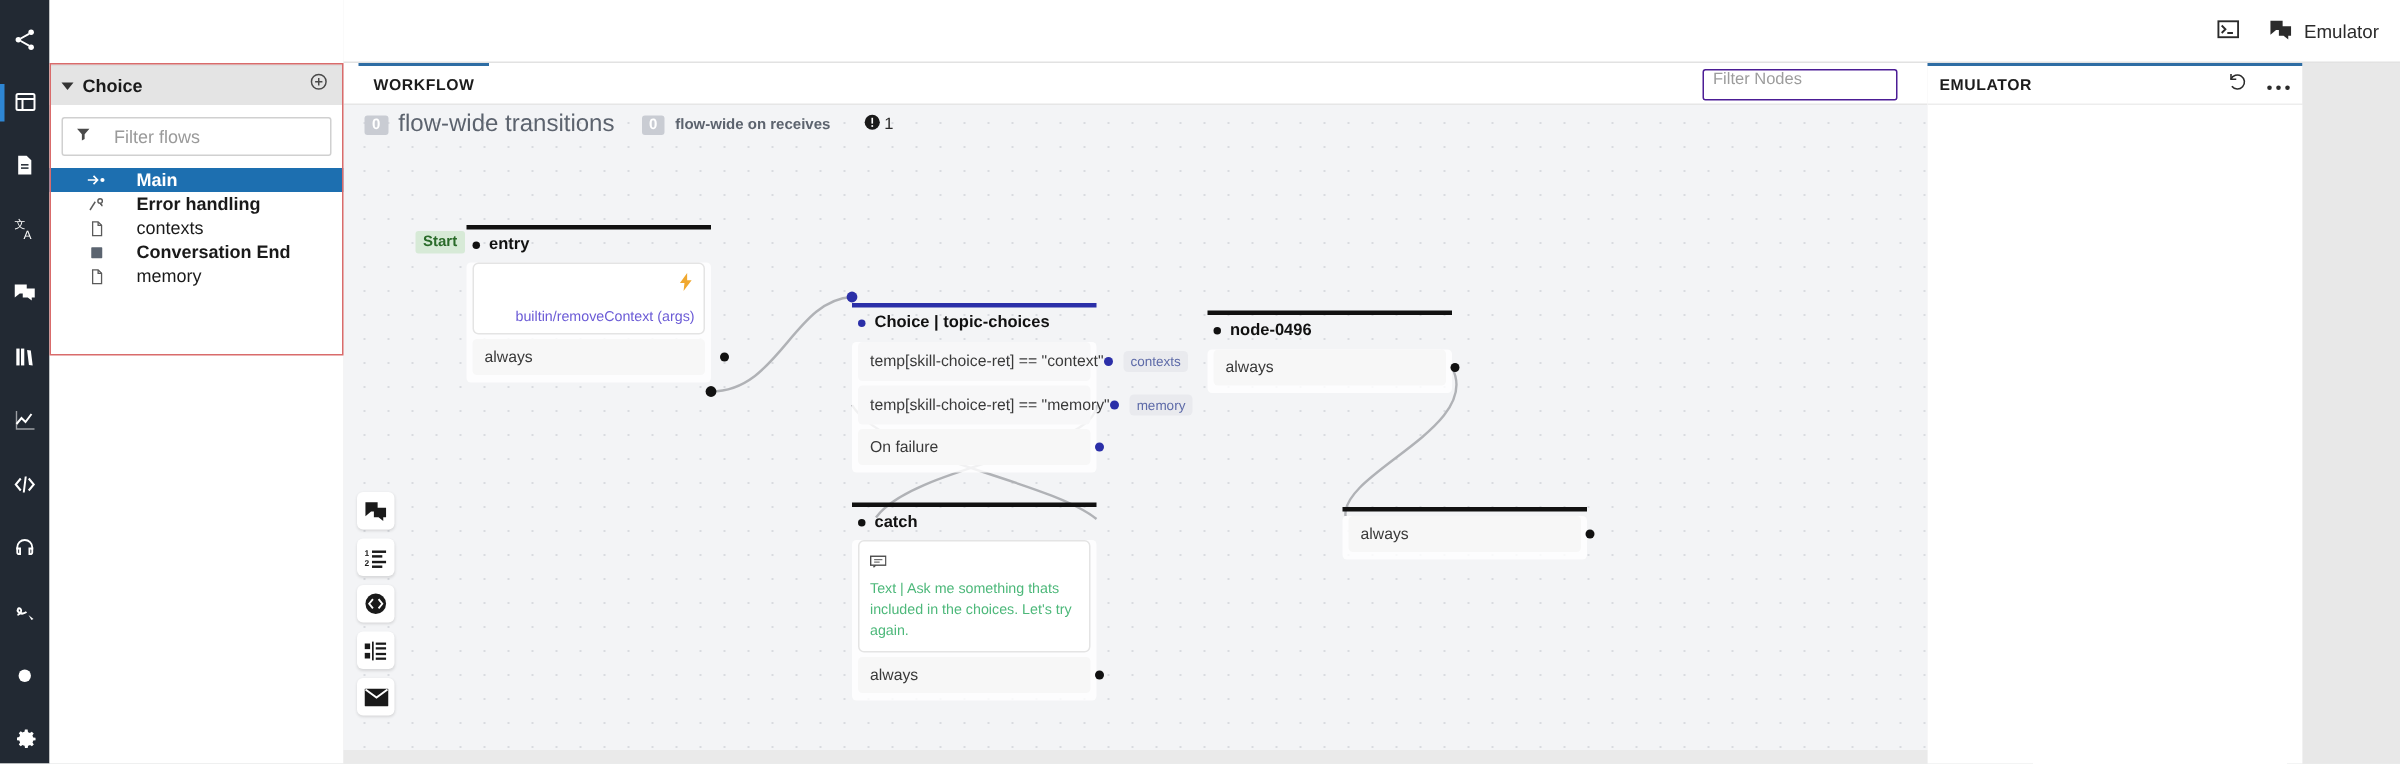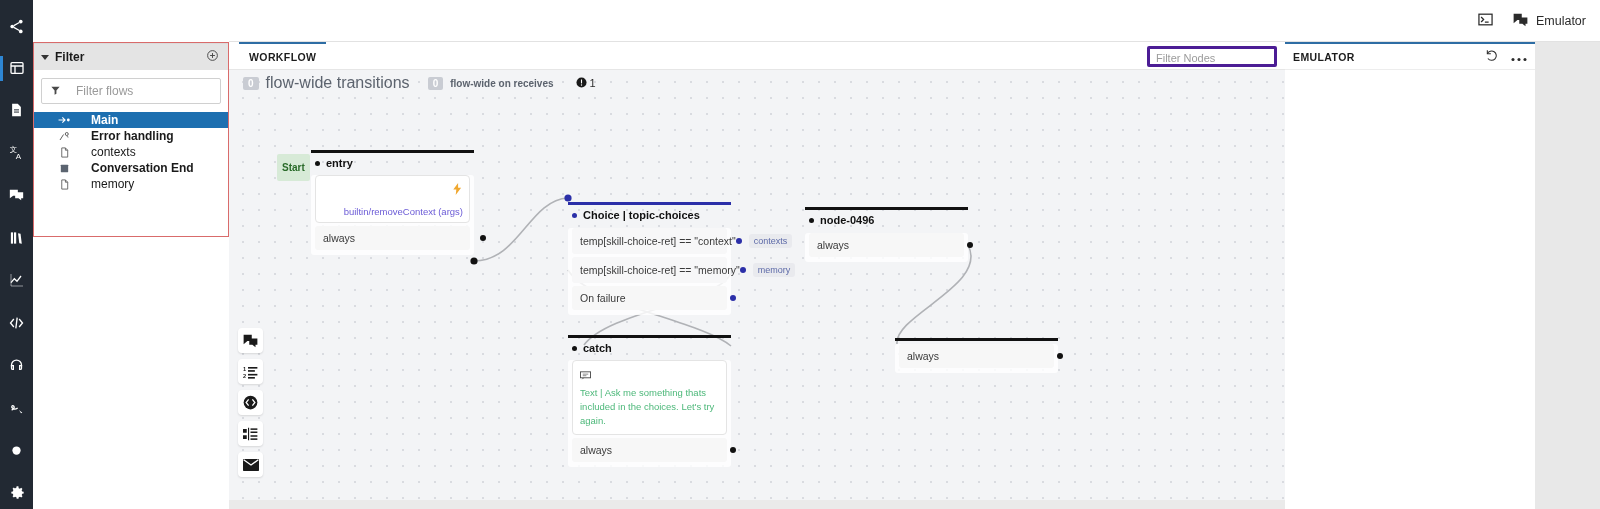--- a/index.html
+++ b/index.html
@@ -104,25 +104,25 @@
     display: flex; align-items: center;
   }
   .wf-tab {
     height: 28px; padding: 0 10px 0 10px;
     display: flex; align-items: center;
     font-size: 10.5px; font-weight: bold; letter-spacing: .4px; color: #1c1c1c;
     border-top: 2px solid #2e6da4;
     margin-left: 10px;
   }
   .filter-nodes {
-    position: absolute; right: 8px; top: 4px;
+    position: absolute; right: 20px; top: 4px;
     width: 130px; height: 21px;
-    border: 3px solid #4c1d95; border-radius: 2px;
+    border: 1px solid #4c1d95; border-radius: 2px;
     background: #fff;
-    display: flex; align-items: flex-end; padding: 0 6px;
+    display: flex; align-items: flex-start; padding: 0 6px;
   }
   .filter-nodes .ph { font-size: 11px; color: #9c9c9c; }
 
   
   .emu-panel {
     position: absolute; left: 1285px; top: 42px;
     width: 250px; height: 467px;
     background: #ffffff;
   }
   .emu-head {
@@ -203,21 +203,21 @@
     margin: 2px 4px; padding: 5px 6px;
     background: #fff; border: 1px solid #e4e4e4; border-radius: 4px;
     display: flex; align-items: flex-end; gap: 7px; flex-direction: column;
   }
   .action-card .txt { font-size: 9.5px; color: #6b5bd6; }
 
   .start-badge {
     position: absolute; left: -34px; top: 4px;
     background: #d7ead7; color: #2a6b2a;
     font-size: 10px; font-weight: bold;
-    padding: 8px 5px; border-radius: 2px;
+    padding: 2px 5px; border-radius: 2px;
   }
 
   
   .subbar-filler {
     position: absolute; left: 1535px; top: 42px;
     width: 65px; height: 467px; background: #e8e8e8;
   }
   .bottom-strip {
     position: absolute; left: 229px; top: 500px; width: 1056px; height: 9px;
     background: #eaeaea;
@@ -304,21 +304,21 @@
         </svg>
     </div>
   </div>
 
   <div class="flows-panel">
     <div class="flows-outline"></div>
 
     <div class="flows-header">
       <div class="flows-header-left">
         <span class="caret-down"></span>
-        <span class="flows-title">Filter</span>
+        <span class="flows-title">Choice</span>
       </div>
       <span class="plus-circle">
         <svg width="13" height="13" viewBox="0 0 24 24" fill="none" stroke="currentColor" stroke-width="1.8">
             <circle cx="12" cy="12" r="9"></circle>
             <path d="M12 7.5v9M7.5 12h9"></path>
           </svg>
       </span>
     </div>
 
     <div class="filter-wrap">

